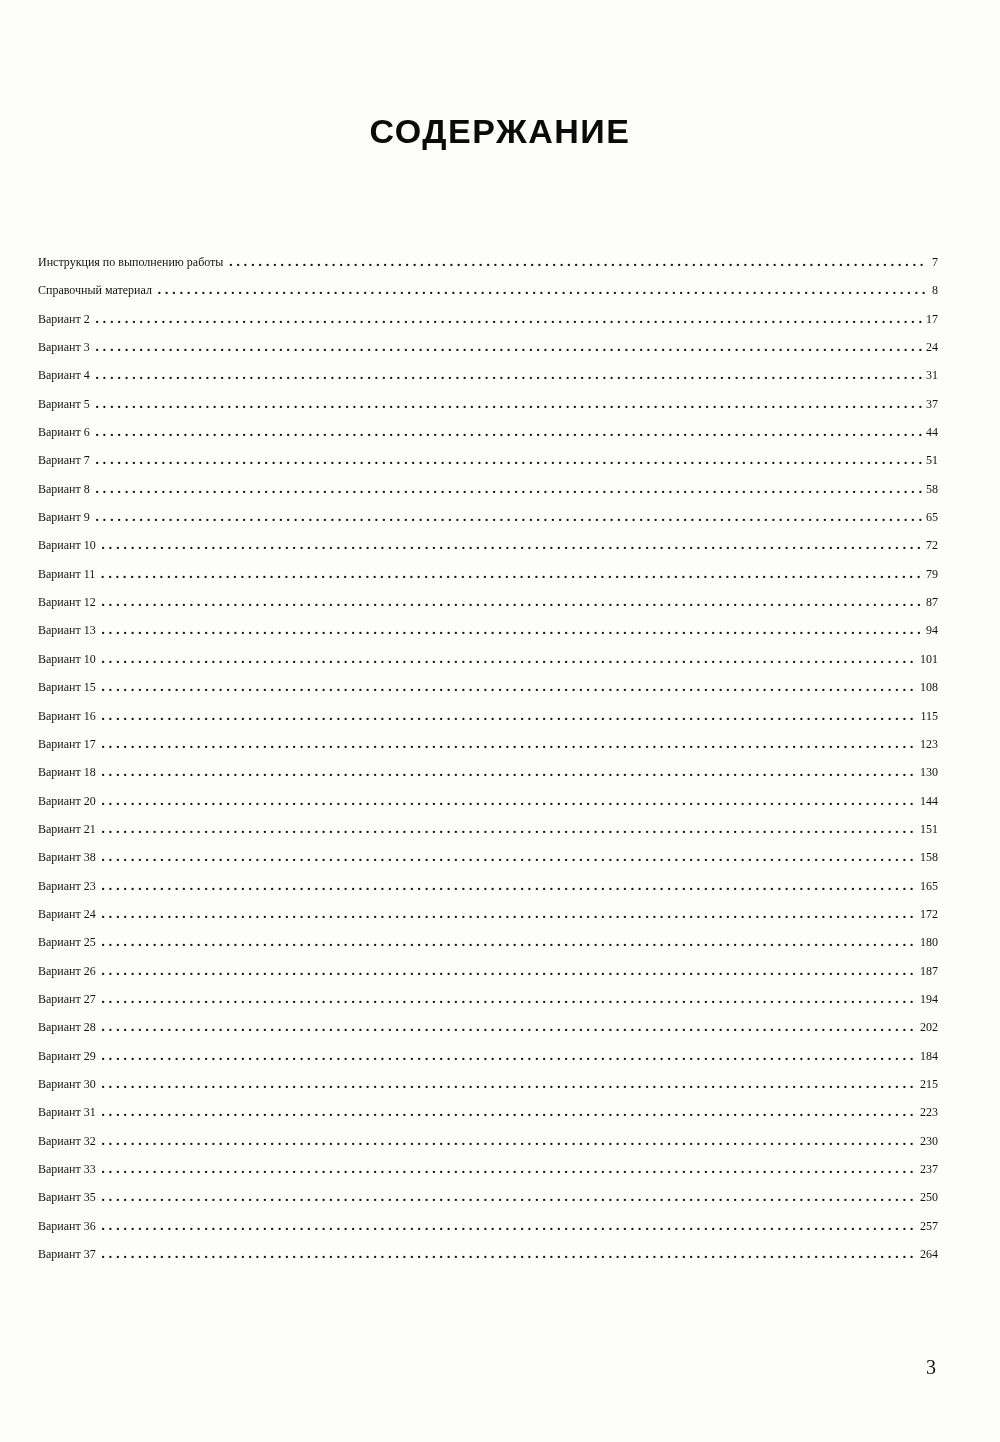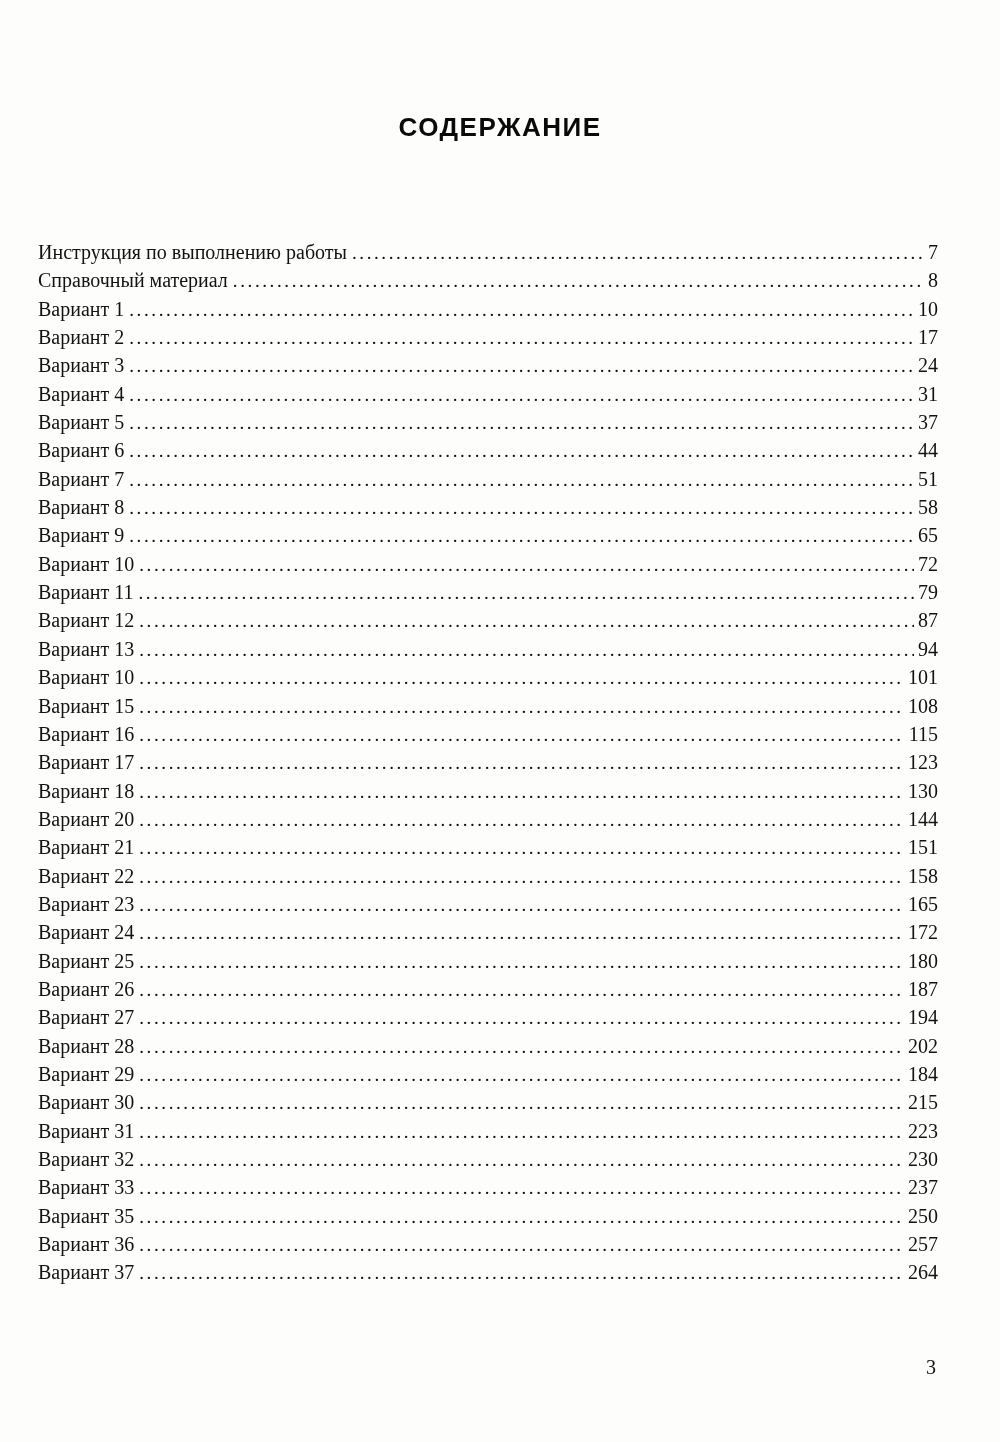--- a/index.html
+++ b/index.html
@@ -18,32 +18,32 @@
   .sheet {
     position: absolute;
     inset: 0;
   }
   .title {
     margin: 0;
     padding-top: 112px;
     text-align: center;
     font-family: "Liberation Sans", sans-serif;
     font-weight: bold;
-    font-size: 26px;
+    font-size: 34px;
     letter-spacing: 1.5px;
     color: #0a0a0a;
   }
   .toc {
     margin: 95px 62px 0 38px;
   }
   .toc-entry {
     display: flex;
     align-items: baseline;
     height: 28.35px;
-    font-size: 20px;
+    font-size: 12px;
     line-height: 28.35px;
     white-space: nowrap;
   }
   .toc-label {
     flex: 0 0 auto;
   }
   .toc-dots {
     flex: 1 1 auto;
     overflow: hidden;
     white-space: nowrap;
@@ -77,25 +77,20 @@
     <span class="toc-dots"></span>
     <span class="toc-page">7</span>
   </div>
 
   <div class="toc-entry">
     <span class="toc-label">Справочный материал</span>
     <span class="toc-dots"></span>
     <span class="toc-page">8</span>
   </div>
 
-  <div class="toc-entry">
-    <span class="toc-label">Вариант 1</span>
-    <span class="toc-dots"></span>
-    <span class="toc-page">10</span>
-  </div>
 
   <div class="toc-entry">
     <span class="toc-label">Вариант 2</span>
     <span class="toc-dots"></span>
     <span class="toc-page">17</span>
   </div>
 
   <div class="toc-entry">
     <span class="toc-label">Вариант 3</span>
     <span class="toc-dots"></span>
@@ -199,21 +194,21 @@
     <span class="toc-page">144</span>
   </div>
 
   <div class="toc-entry">
     <span class="toc-label">Вариант 21</span>
     <span class="toc-dots"></span>
     <span class="toc-page">151</span>
   </div>
 
   <div class="toc-entry">
-    <span class="toc-label">Вариант 22</span>
+    <span class="toc-label">Вариант 38</span>
     <span class="toc-dots"></span>
     <span class="toc-page">158</span>
   </div>
 
   <div class="toc-entry">
     <span class="toc-label">Вариант 23</span>
     <span class="toc-dots"></span>
     <span class="toc-page">165</span>
   </div>
 

